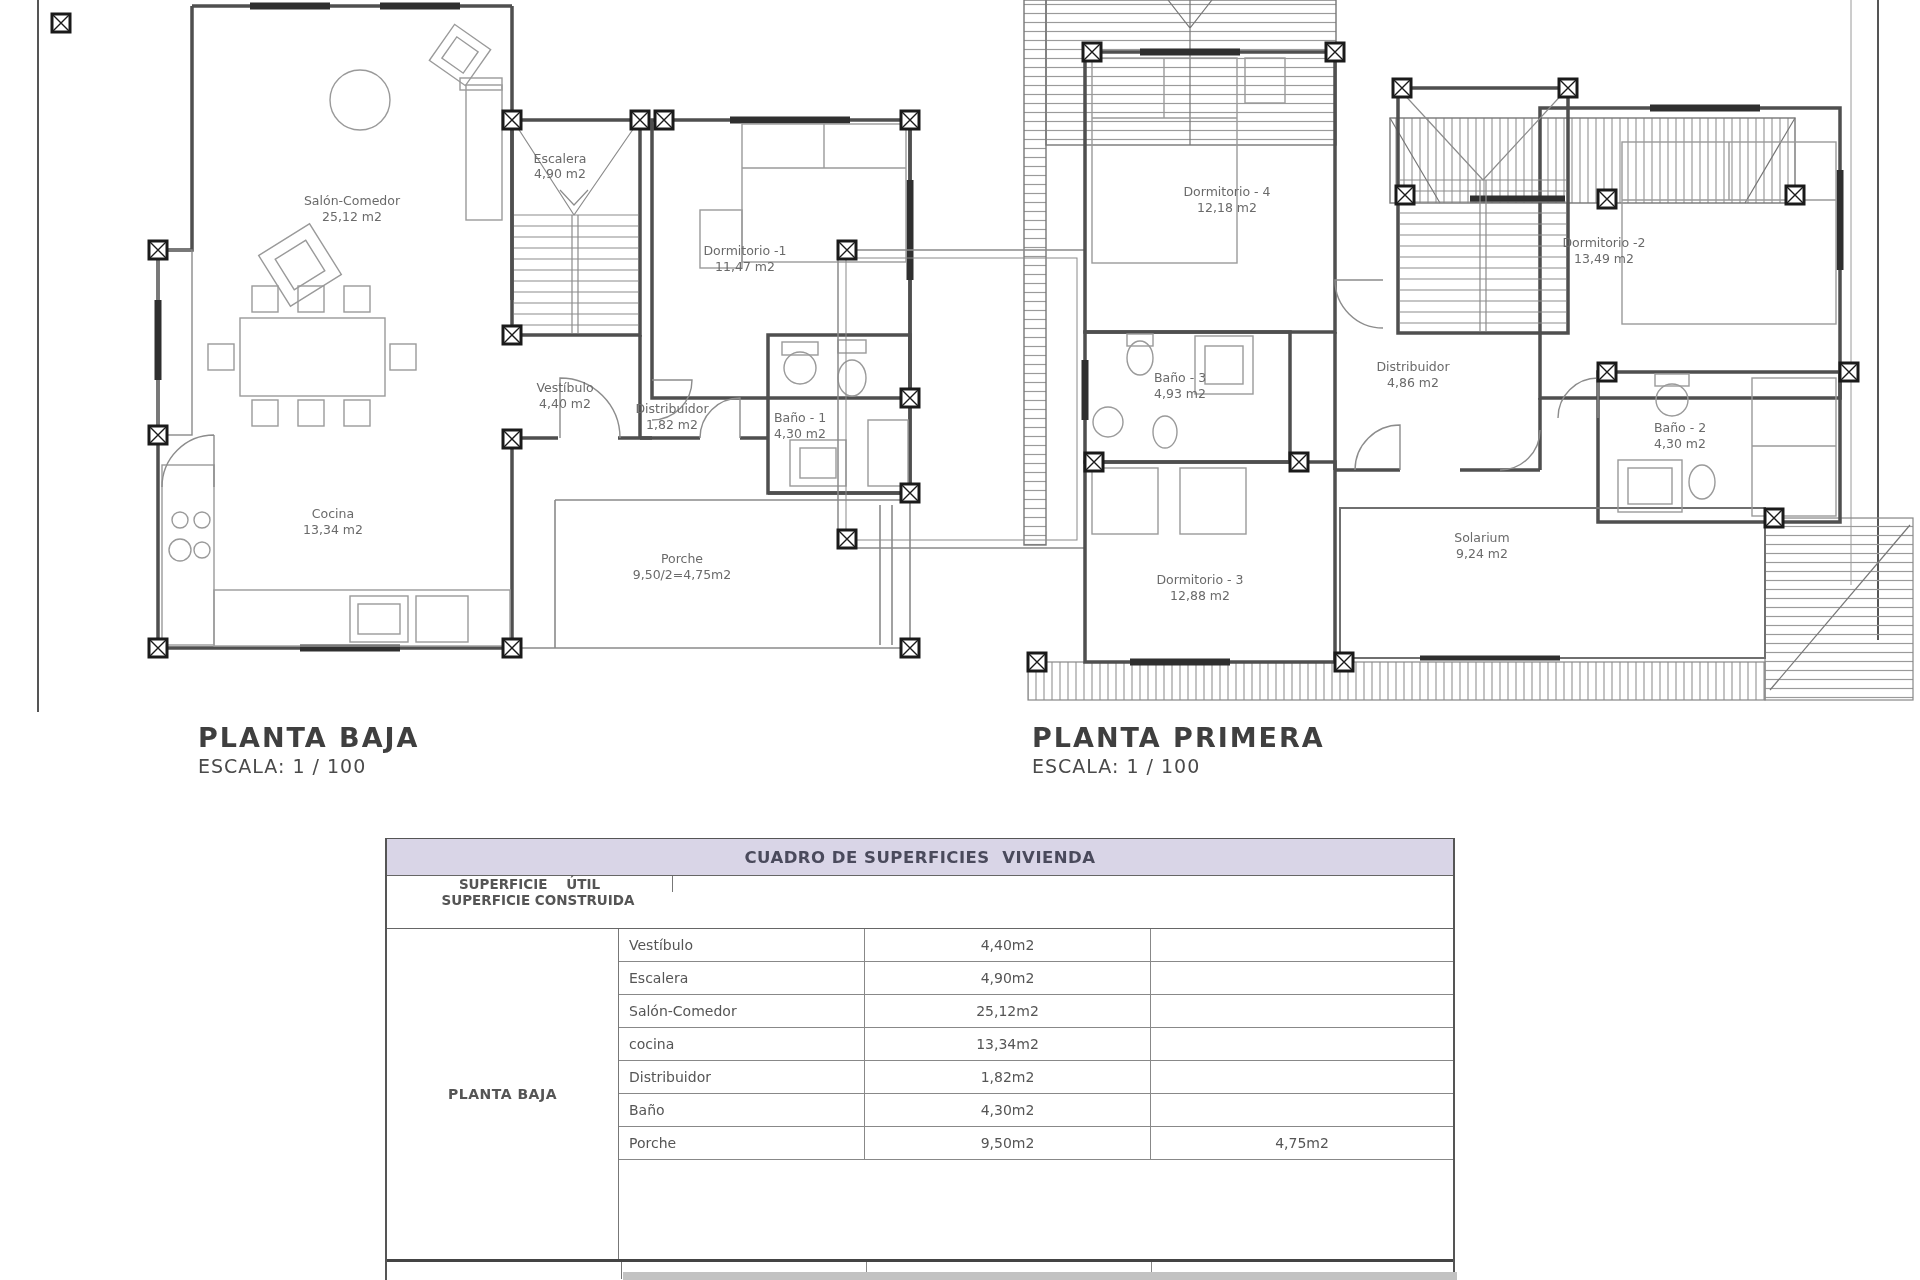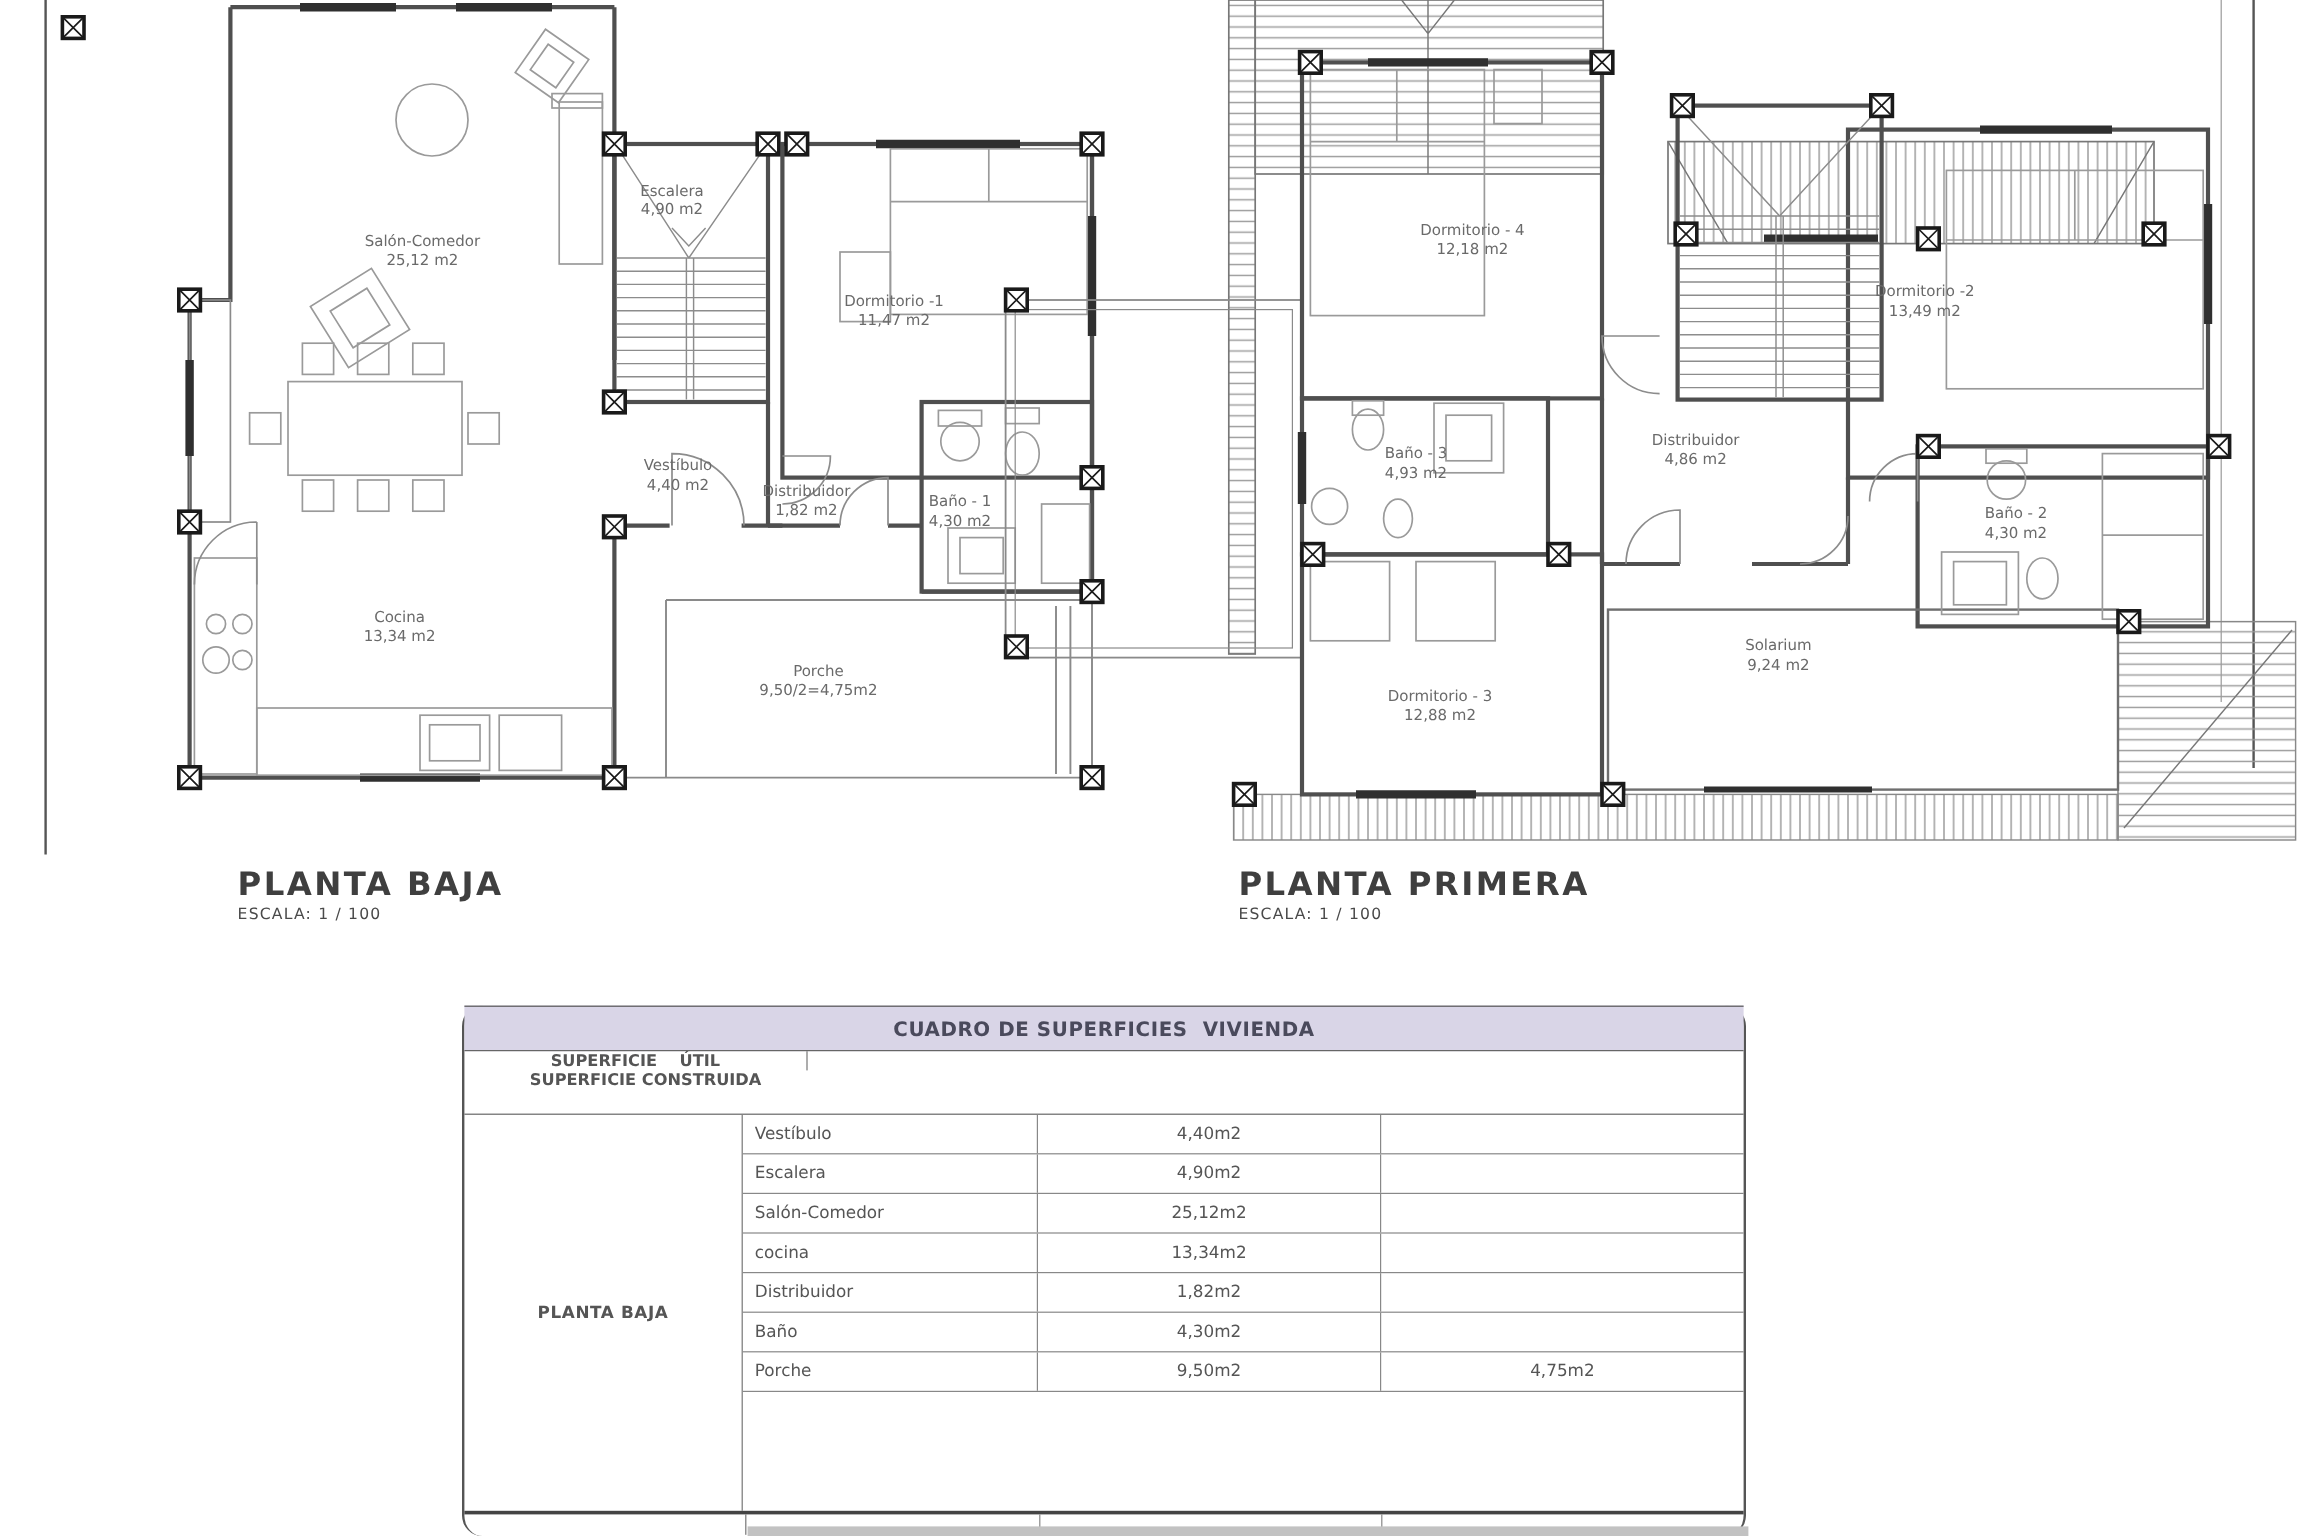--- a/index.html
+++ b/index.html
@@ -2,25 +2,25 @@
 <html><head>
 <meta charset="utf-8">
 <style>
   html,body{margin:0;padding:0;background:#ffffff;width:1920px;height:1280px;overflow:hidden;
     font-family:"DejaVu Sans","Liberation Sans",sans-serif;}
   .page{position:relative;width:1920px;height:1280px;background:#fff;}
   svg text{font-family:"DejaVu Sans","Liberation Sans",sans-serif;}
   .plan-label{fill:#6a6a6a;font-size:12.5px;text-anchor:middle;}
   .title-block{position:absolute;color:#3d3d3d;}
   .title-main{font-size:27px;font-weight:bold;letter-spacing:2px;color:#3f3f3f;}
-  .title-scale{font-size:13px;letter-spacing:1px;color:#4a4a4a;margin-top:2px;}
+  .title-scale{font-size:19px;letter-spacing:1px;color:#4a4a4a;margin-top:2px;}
   
   .sup-table{position:absolute;left:385px;top:838px;width:1070px;height:442px;
     border-left:2px solid #555;border-right:2px solid #555;box-sizing:border-box;
-    color:#555;font-size:14px;border-radius:17px;}
+    color:#555;font-size:14px;}
   .t-title{height:38px;background:#d9d5e7;border-top:1.5px solid #555;border-bottom:1px solid #666;
     display:flex;align-items:center;justify-content:center;font-weight:bold;font-size:16.5px;
     color:#4a4a5c;letter-spacing:.5px;white-space:pre;box-sizing:border-box;}
   .t-header{height:53px;display:flex;border-bottom:1.5px solid #666;box-sizing:border-box;flex-direction:column;}
   .t-header .hc{box-sizing:border-box;display:flex;align-items:center;justify-content:center;
     font-weight:bold;font-size:13.5px;color:#555;white-space:pre;}
   .c0{width:236px;border-right:1px solid #777;}
   .c1{width:246px;border-right:1px solid #777;}
   .c2{width:286px;border-right:1px solid #777;}
   .c3{width:302px;}

